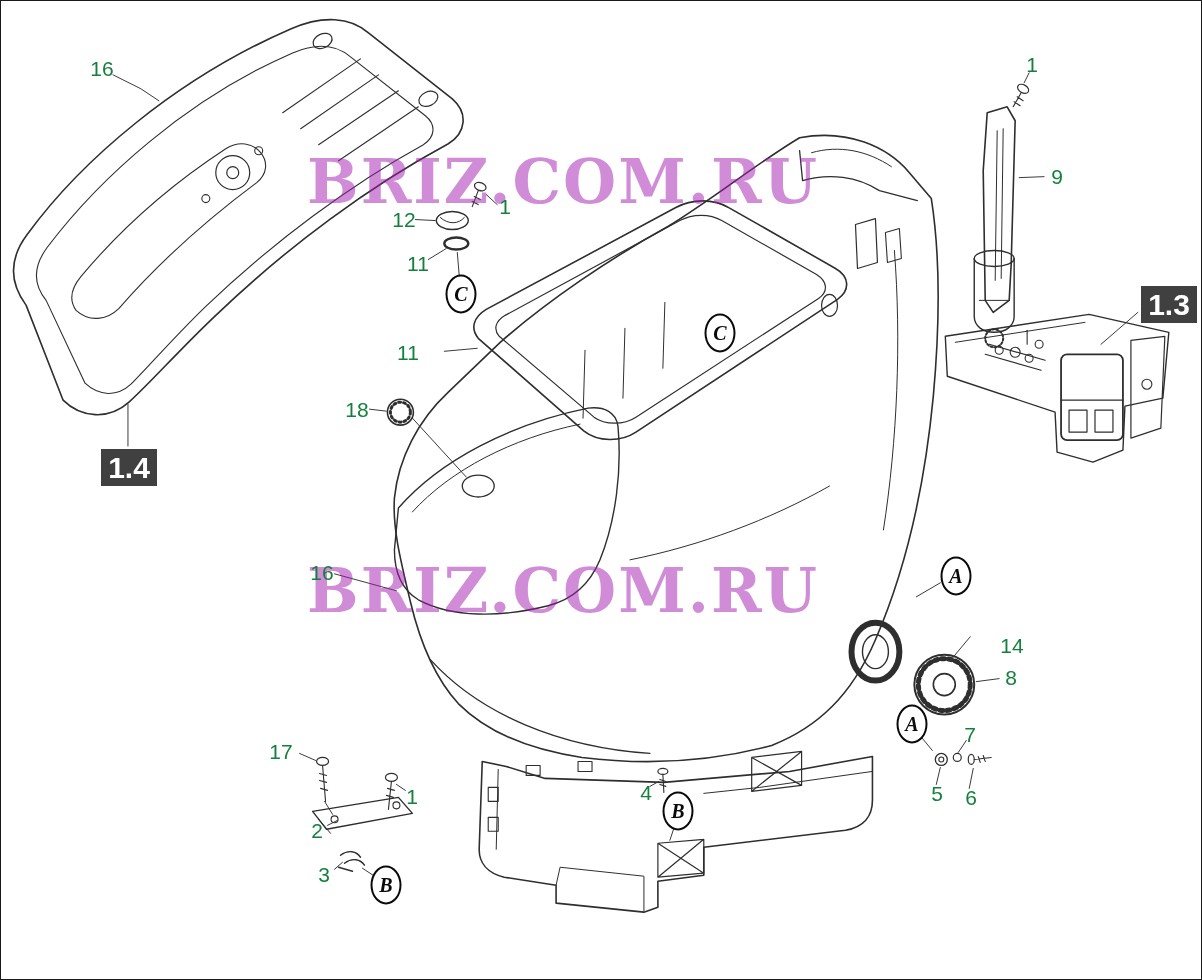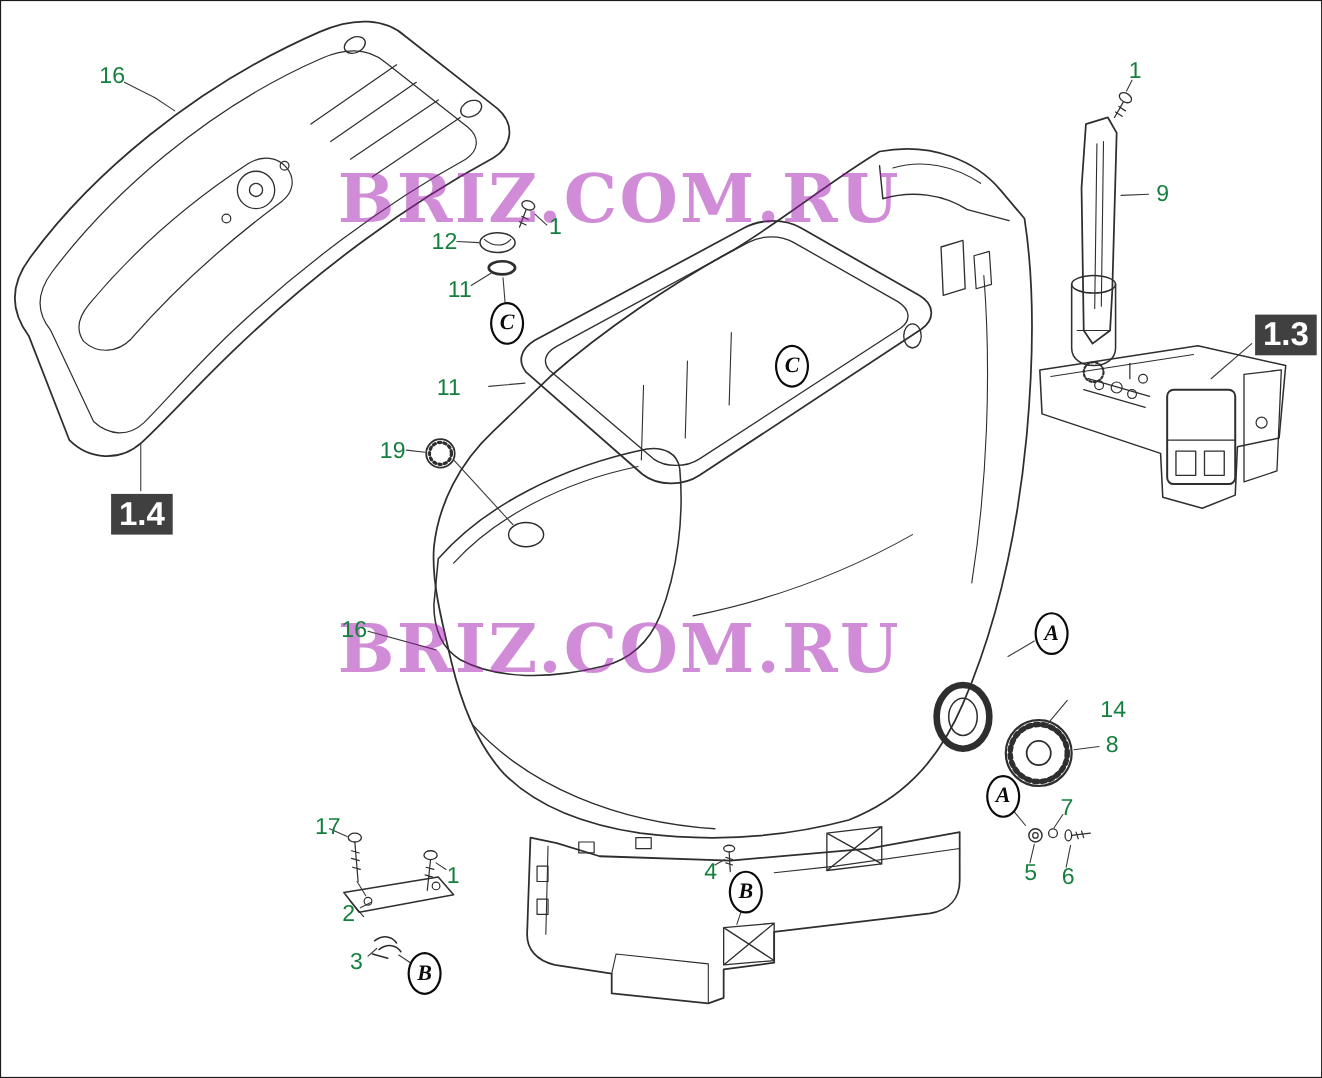--- a/index.html
+++ b/index.html
@@ -200,29 +200,29 @@
   <div class="secbox" style="left:100px;top:448px;">1.4</div>
   <div class="secbox" style="left:1140px;top:285px;">1.3</div>
 
   <div class="plabel" style="left:101px;top:68px;">16</div>
   <div class="plabel" style="left:1031px;top:64px;">1</div>
   <div class="plabel" style="left:1056px;top:176px;">9</div>
   <div class="plabel" style="left:403px;top:219px;text-align:right;">12</div>
   <div class="plabel" style="left:504px;top:206px;">1</div>
   <div class="plabel" style="left:417px;top:263px;">11</div>
   <div class="plabel" style="left:407px;top:352px;">11</div>
-  <div class="plabel" style="left:356px;top:409px;">19</div>
+  <div class="plabel" style="left:356px;top:409px;">18</div>
   <div class="plabel" style="left:321px;top:572px;">16</div>
   <div class="plabel" style="left:1011px;top:628px;margin-top:17px;">14</div>
   <div class="plabel" style="left:1010px;top:677px;">8</div>
   <div class="plabel" style="left:969px;top:734px;">7</div>
   <div class="plabel" style="left:936px;top:793px;">5</div>
   <div class="plabel" style="left:970px;top:797px;">6</div>
   <div class="plabel" style="left:645px;top:792px;">4</div>
-  <div class="plabel" style="left:297px;top:751px;text-align:center;">17</div>
+  <div class="plabel" style="left:280px;top:751px;text-align:center;">17</div>
   <div class="plabel" style="left:411px;top:796px;">1</div>
   <div class="plabel" style="left:316px;top:830px;">2</div>
   <div class="plabel" style="left:323px;top:874px;">3</div>
 
   <div class="callout" style="left:460px;top:293px;">C</div>
   <div class="callout" style="left:719px;top:332px;">C</div>
   <div class="callout" style="left:955px;top:575px;">A</div>
   <div class="callout" style="left:911px;top:723px;">A</div>
   <div class="callout" style="left:677px;top:810px;">B</div>
   <div class="callout" style="left:385px;top:884px;">B</div>

